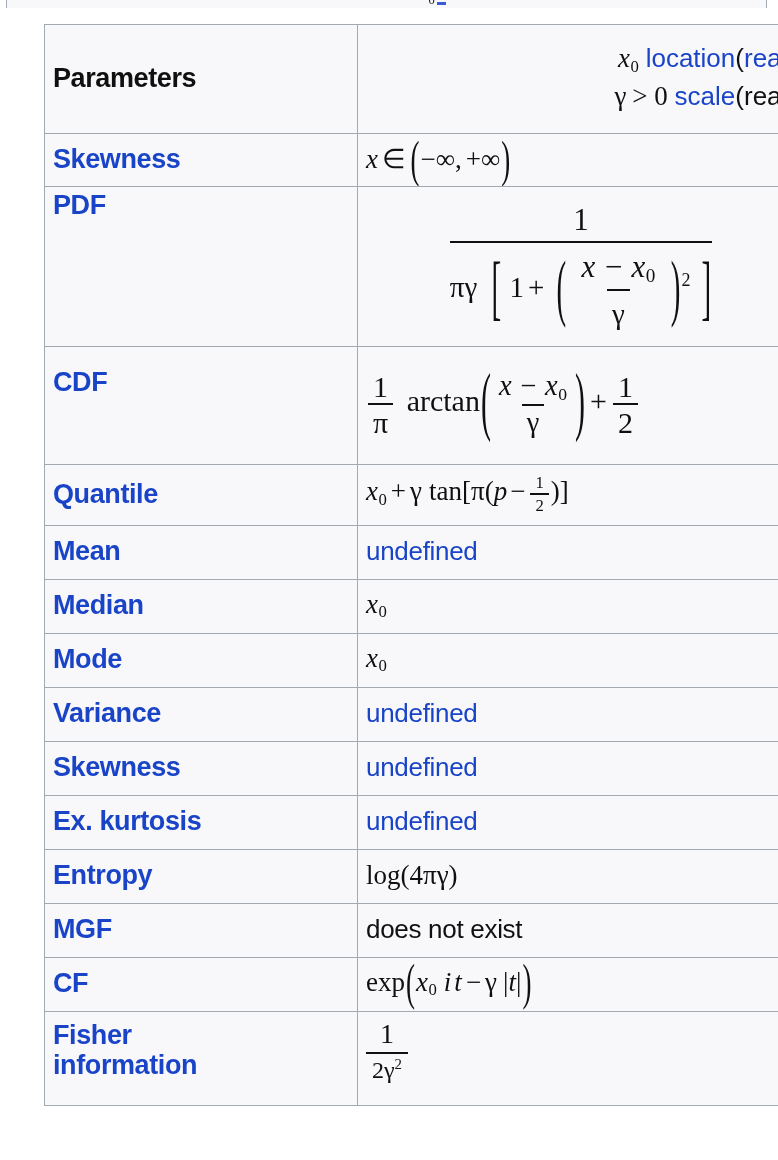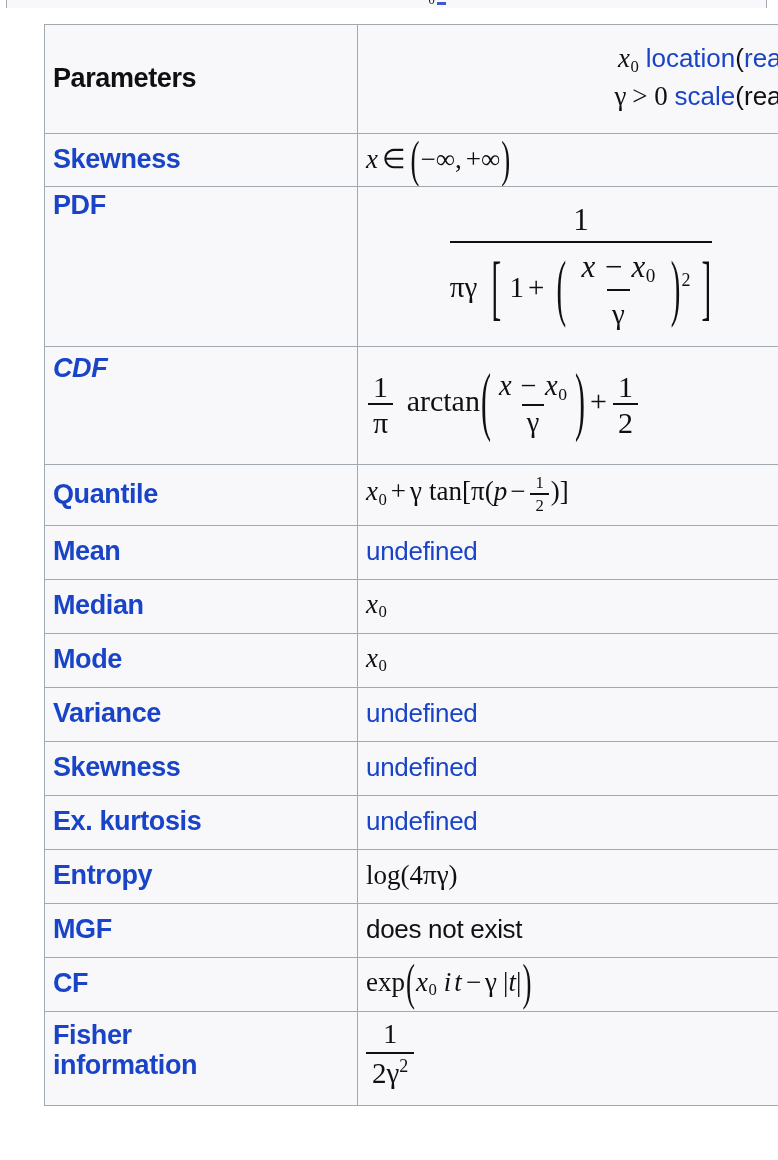--- a/index.html
+++ b/index.html
@@ -132,21 +132,21 @@
   }
   .pdffrac { display: inline-flex; flex-direction: column; align-items: center; }
   .pdffrac .num { font-size: 31px; padding-bottom: 3px; }
   .pdffrac .bar { height: 2px; background: #101010; width: 100%; }
   .pdffrac .den { font-size: 29px; padding-top: 8px; white-space: nowrap; }
 
   
   .ffrac { display: inline-flex; flex-direction: column; align-items: center; }
   .ffrac .num { font-size: 28px; padding: 0 6px 2px 6px; }
   .ffrac .bar { height: 2px; background: #101010; width: 100%; }
-  .ffrac .den { font-size: 29px; padding: 2px 6px 0 6px; }
+  .ffrac .den { font-size: 24px; padding: 2px 6px 0 6px; }
 
   .row-params td { height: 109px; }
   .row-support td { height: 53px; }
   .row-pdf td { height: 160px; }
   .row-cdf td { height: 118px; }
   .row-quantile td { height: 61px; }
   .row-mean td, .row-median td, .row-mode td,
   .row-variance td, .row-skewness td, .row-kurtosis td,
   .row-entropy td, .row-mgf td, .row-cf td { height: 54px; }
   .row-fisher td { height: 94px; }
@@ -209,21 +209,21 @@
                 </span>
                 <span class="paren-big">)</span><span class="sup">2</span>
                 <span class="brk-big" style="margin-left:4px;">]</span>
               </div>
             </div>
           </div>
         </td>
       </tr>
 
       <tr class="row-cdf">
-        <td class="label" style="vertical-align:top;padding-top:6px;font-style:italic;">CDF</td>
+        <td class="label" style="vertical-align:top;padding-top:20px;">CDF</td>
         <td class="value" style="font-size:30px;">
           <span class="frac">
             <span class="num m">1</span>
             <span class="den m">π</span>
           </span>
           <span class="m" style="margin-left:4px;">arctan</span><span class="m paren-big">(</span><span class="frac" style="font-size:0.95em;">
             <span class="num m mi"><span>x − x</span><span class="sub">0</span></span>
             <span class="den m">γ</span>
           </span><span class="m paren-big">)</span><span class="m op">+</span><span class="frac">
             <span class="num m">1</span>

